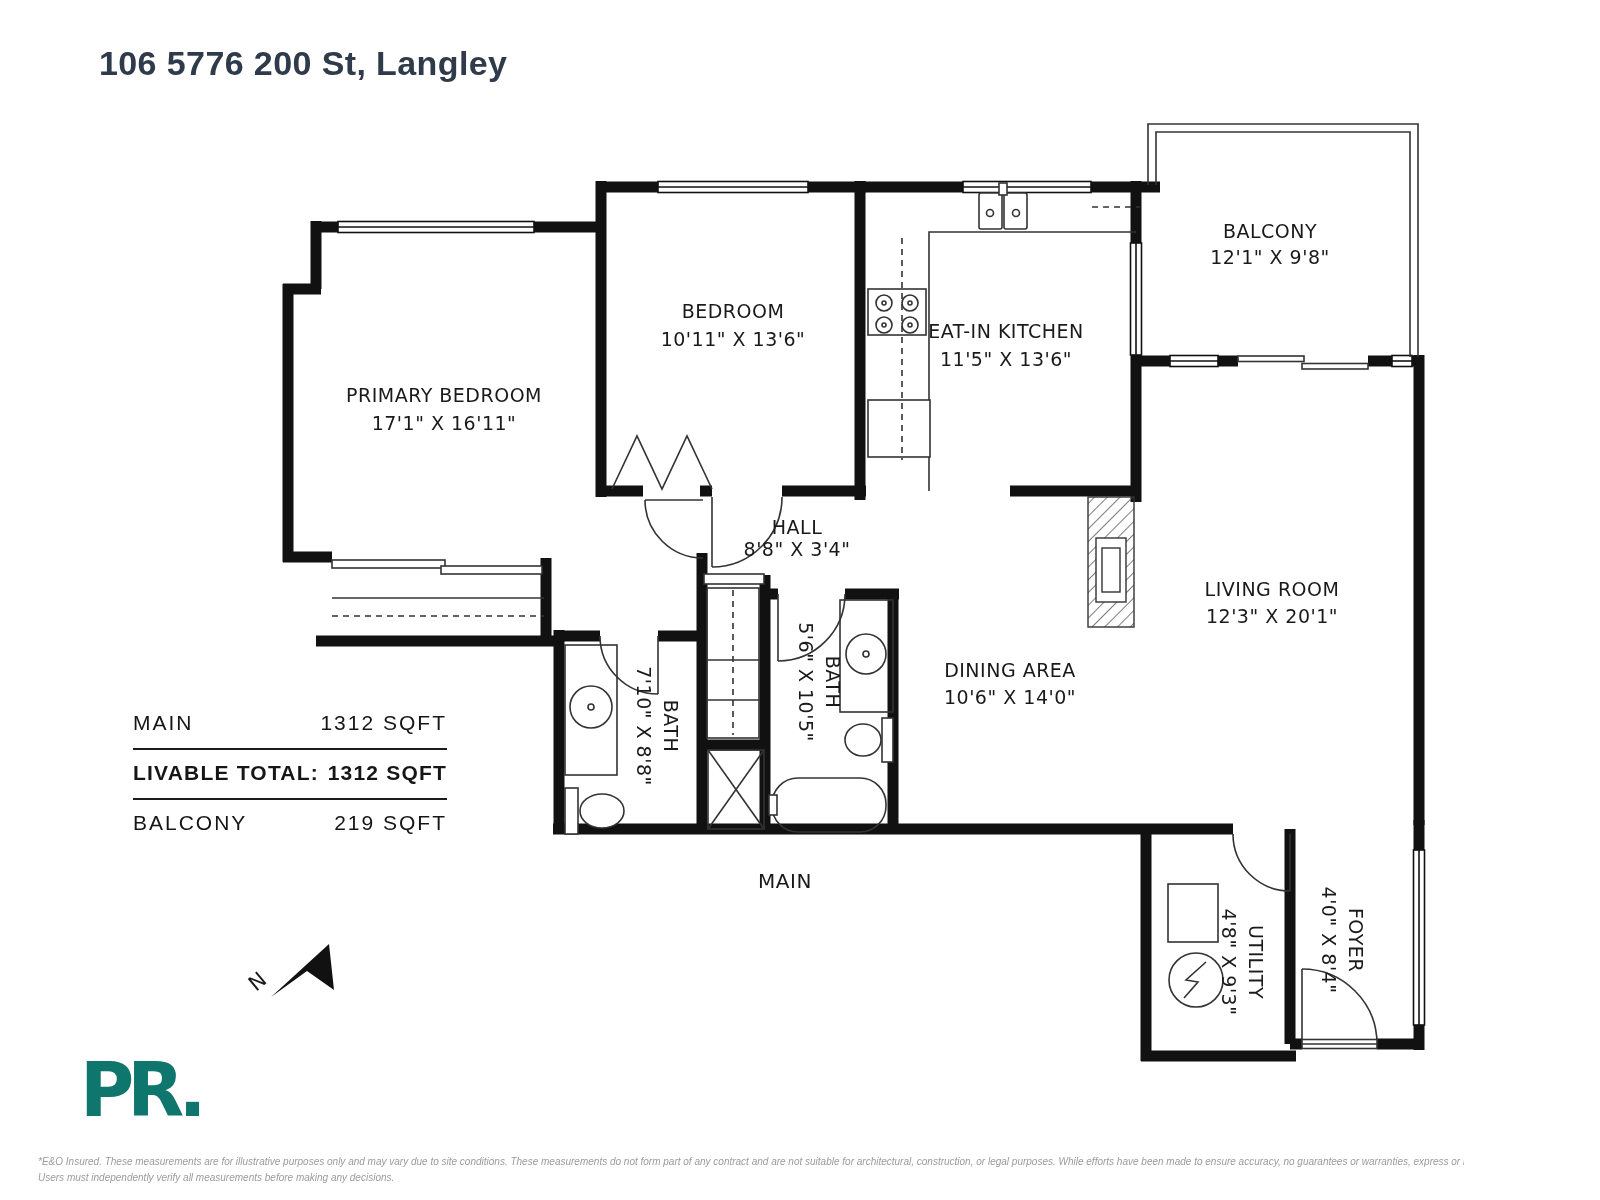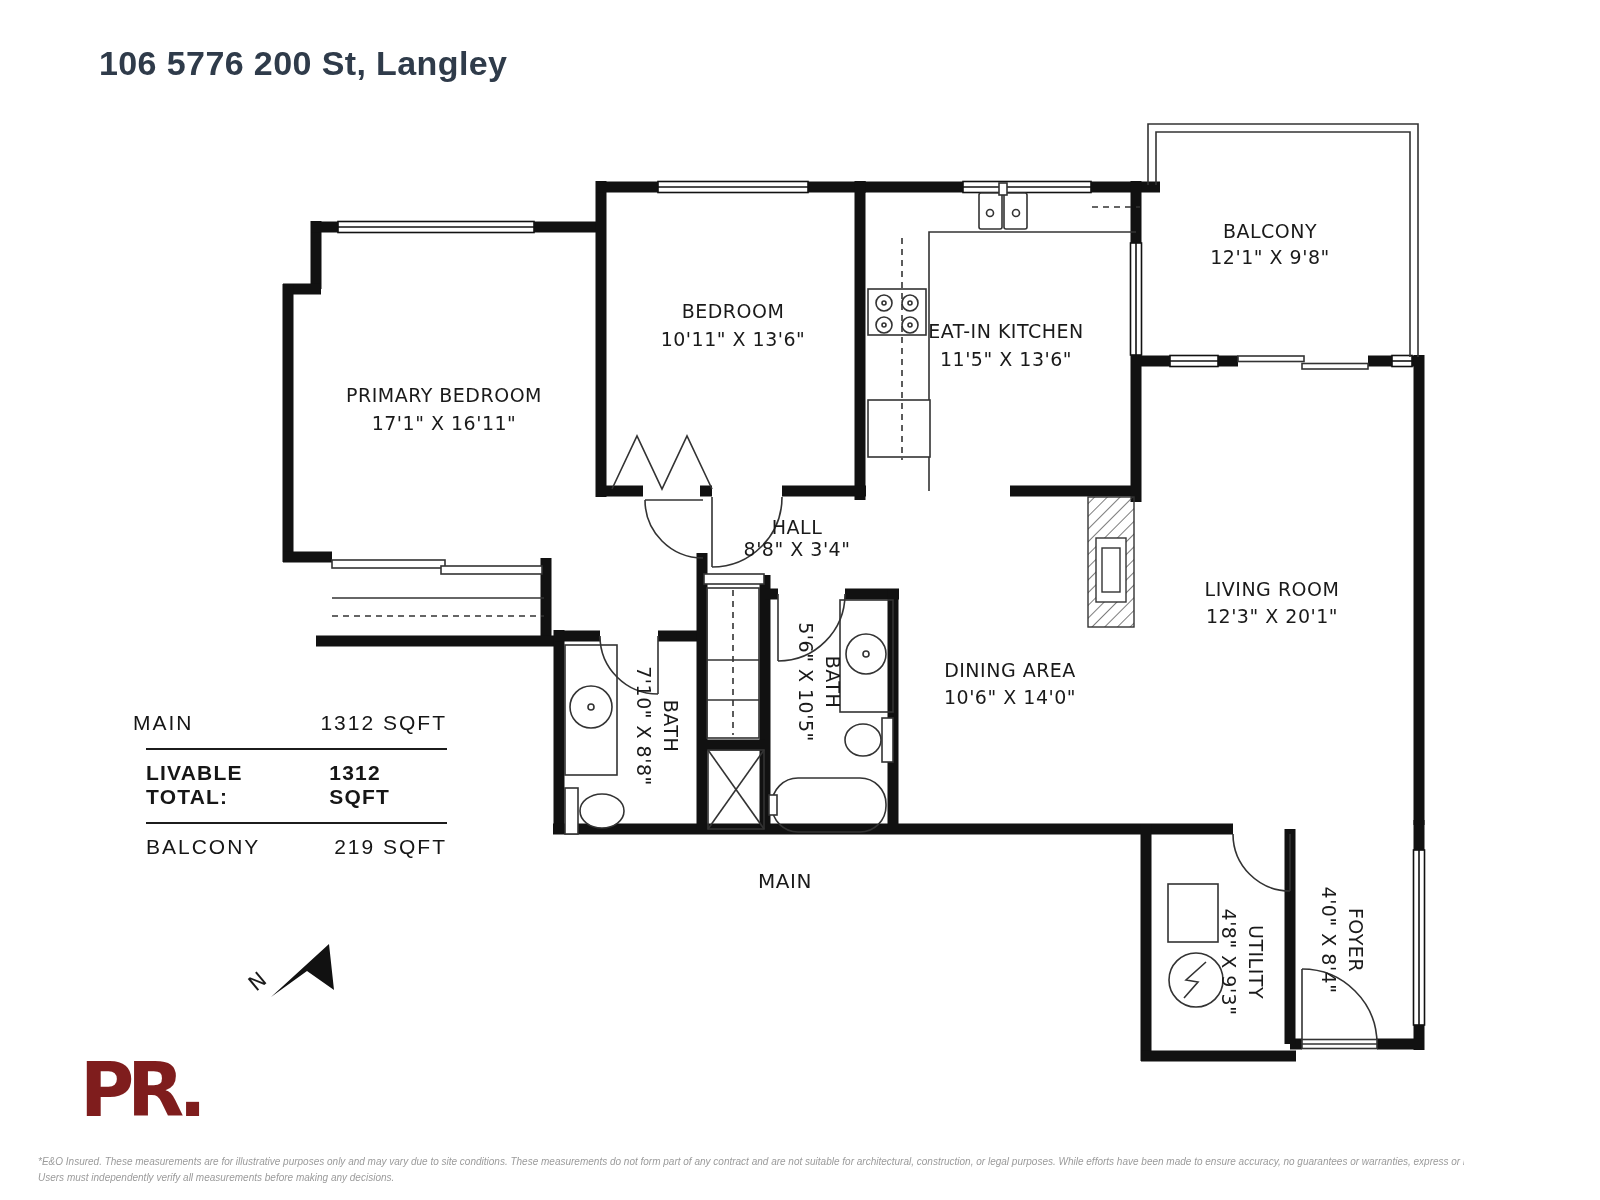--- a/index.html
+++ b/index.html
@@ -4,25 +4,25 @@
 <style>
   html,body{margin:0;padding:0;background:#ffffff;}
   .page{position:relative;width:1464px;height:1200px;background:#fff;overflow:hidden;
         font-family:"Liberation Sans",sans-serif;}
   .title{position:absolute;left:99px;top:44px;font-size:34px;font-weight:600;
          color:#2f3b4a;letter-spacing:.4px;}
   .plan-svg{position:absolute;left:0;top:0;}
   .area-table{position:absolute;left:133px;top:700px;width:314px;color:#161616;}
   .area-row{display:flex;justify-content:space-between;align-items:baseline;
             padding:11px 0 13px;font-size:21px;letter-spacing:2px;}
-  .area-row + .area-row{border-top:2px solid #1c1c1c;margin-left:13px;}
+  .area-row + .area-row{border-top:2px solid #1c1c1c;}
   .area-row.bold{font-weight:bold;letter-spacing:1.2px;}
   .logo{position:absolute;left:80px;top:1056px;display:flex;align-items:flex-end;}
   .monogram{font-family:"DejaVu Sans",sans-serif;font-size:74px;font-weight:800;
-            letter-spacing:-7px;line-height:.92;color:#7f1d1d;}
+            letter-spacing:-7px;line-height:.92;color:#0f766e;}
   .wordmark{font-size:23px;color:#20201f;padding:0 0 10px 12px;letter-spacing:.2px;}
   .wordmark .bold{font-weight:bold;}
   .disclaimer{position:absolute;left:38px;top:1154px;width:1524px;font-size:10px;
               font-style:italic;color:#9b9b9b;line-height:1.55;}
   svg text{font-family:"DejaVu Sans",sans-serif;fill:#1a1a1a;letter-spacing:.5px;}
 </style>
 </head>
 <body>
 
 <div class="page">

